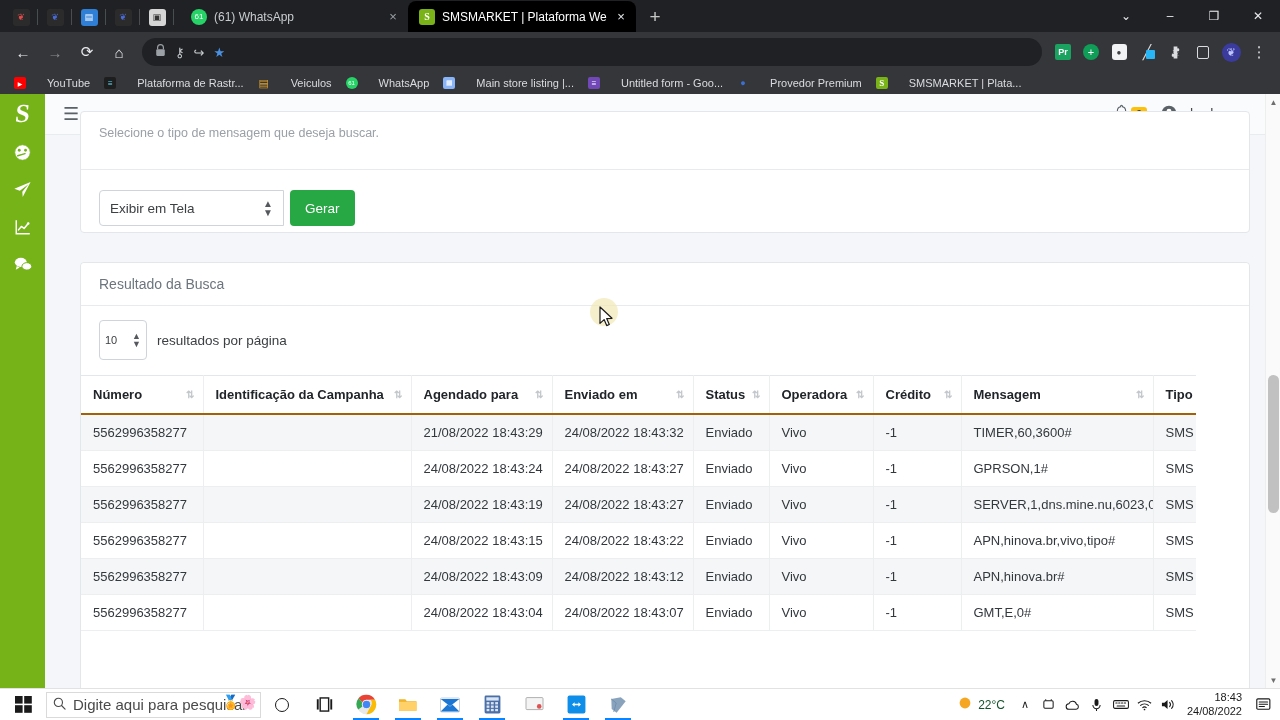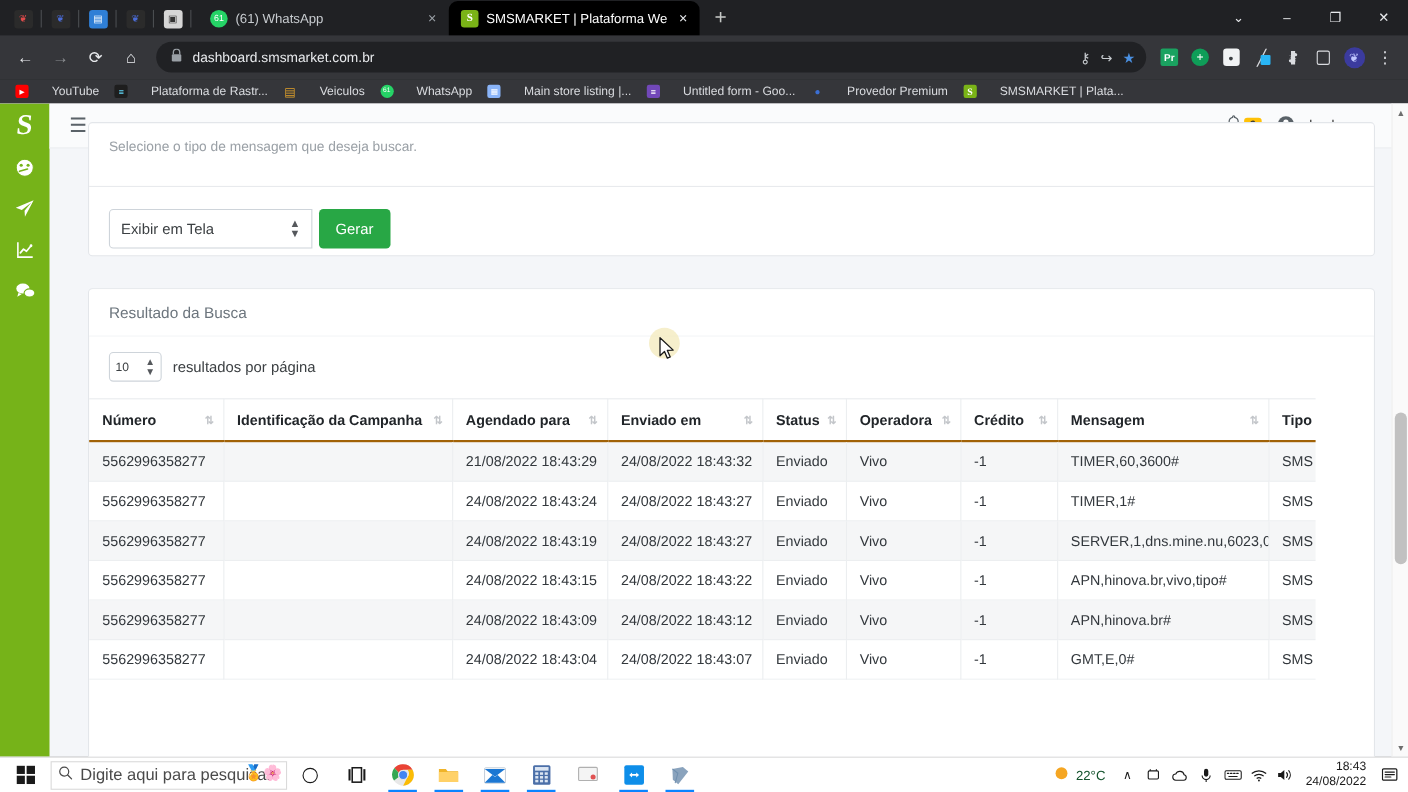--- a/index.html
+++ b/index.html
@@ -90,21 +90,21 @@
   }
   #select-tipo-arrow { margin-left:auto; font-size:10px; color:#55585c; line-height:0.9; letter-spacing:0; }
   #btn-gerar {
     height:36px; background:#28a745; color:#fff; font-size:13.5px; border-radius:4px;
     display:flex; align-items:center; padding:0 15px; margin-left:6px;
   }
 
   #card-result { position:absolute; left:0; top:127px; width:1170px; height:470px; }
   #result-header { height:43px; border-bottom:1px solid #e8eaed; display:flex; align-items:center; padding:0 18px; font-size:14px; color:#6c757d; background:#fff; border-radius:4px 4px 0 0;}
   #perpage-row { display:flex; align-items:center; gap:10px; padding:14px 0 0 18px; }
-  #perpage-select { width:48px; height:27px; border:1px solid #ced4da; border-radius:4px; display:flex; align-items:center; padding:0 5px; font-size:11px; color:#3c4043; background:#fff;}
+  #perpage-select { width:48px; height:40px; border:1px solid #ced4da; border-radius:4px; display:flex; align-items:center; padding:0 5px; font-size:11px; color:#3c4043; background:#fff;}
   #perpage-arrow { margin-left:auto; font-size:9px; color:#55585c; line-height:0.9;}
   #perpage-label { font-size:13.5px; color:#3c4043; }
 
   
   #table-wrap { margin-top:15px; width:1115px; overflow:hidden; }
   table { border-collapse:collapse; width:1162px; table-layout:fixed; }
   thead th {
     text-align:left; font-size:13px; font-weight:bold; color:#212529;
     padding:11px 12px; border-top:1px solid #e3e6ea; border-bottom:2px solid #a16207;
     border-right:1px solid #eceef0; white-space:nowrap; overflow:hidden; position:relative;
@@ -203,21 +203,20 @@
     <div class="tb-btn">⟳</div>
     <div class="tb-btn">⌂</div>
 
     <div id="omnibox">
       <span class="omni-icon">
         <svg width="11" height="13" viewBox="0 0 11 13">
             <path d="M2.6 5.3V3.6a2.9 2.9 0 0 1 5.8 0v1.7" fill="none" stroke="#9aa0a6" stroke-width="1.2"></path>
             <rect x="1.2" y="5.3" width="8.6" height="6.6" rx="1.1" fill="#9aa0a6"></rect>
           </svg>
       </span>
-      <span id="omnibox-url" title="Pesquisar no Google ou digitar um URL">dashboard.smsmarket.com.br</span>
       <span class="omni-icon" style="color:#c8ccd0;font-size:13px;">⚷</span>
       <span class="omni-icon" style="color:#c8ccd0;font-size:13px;">↪</span>
       <span class="omni-icon" style="color:#4a90e2;font-size:13px;">★</span>
     </div>
 
     <div class="ext-icon">
         <span style="background:#1aa260;color:#fff;font-size:9px;font-weight:bold;width:16px;height:16px;border-radius:2px;display:flex;align-items:center;justify-content:center;">Pr</span>
       </div>
     <div class="ext-icon">
         <span style="background:#0f9d58;color:#fff;font-size:11px;width:16px;height:16px;border-radius:50%;display:flex;align-items:center;justify-content:center;line-height:1;">+</span>
@@ -410,21 +409,21 @@
                     <td>SMS</td>
                   </tr>
                   <tr>
                     <td>5562996358277</td>
                     <td></td>
                     <td>24/08/2022 18:43:24</td>
                     <td>24/08/2022 18:43:27</td>
                     <td>Enviado</td>
                     <td>Vivo</td>
                     <td>-1</td>
-                    <td>TIMER,1#</td>
+                    <td>GPRSON,1#</td>
                     <td>SMS</td>
                   </tr>
                   <tr>
                     <td>5562996358277</td>
                     <td></td>
                     <td>24/08/2022 18:43:19</td>
                     <td>24/08/2022 18:43:27</td>
                     <td>Enviado</td>
                     <td>Vivo</td>
                     <td>-1</td>

